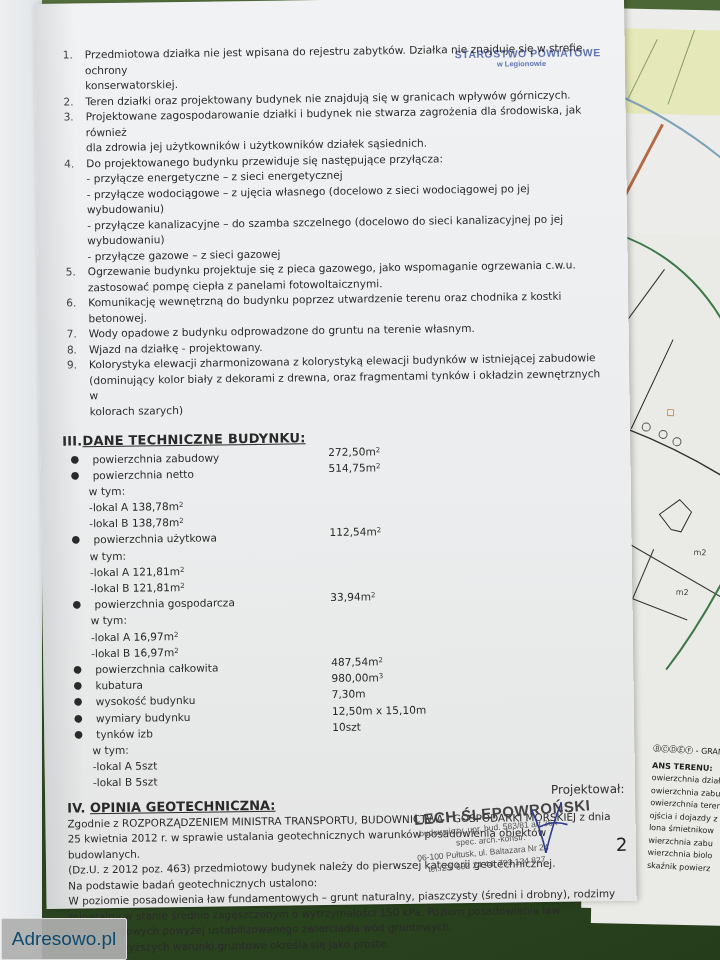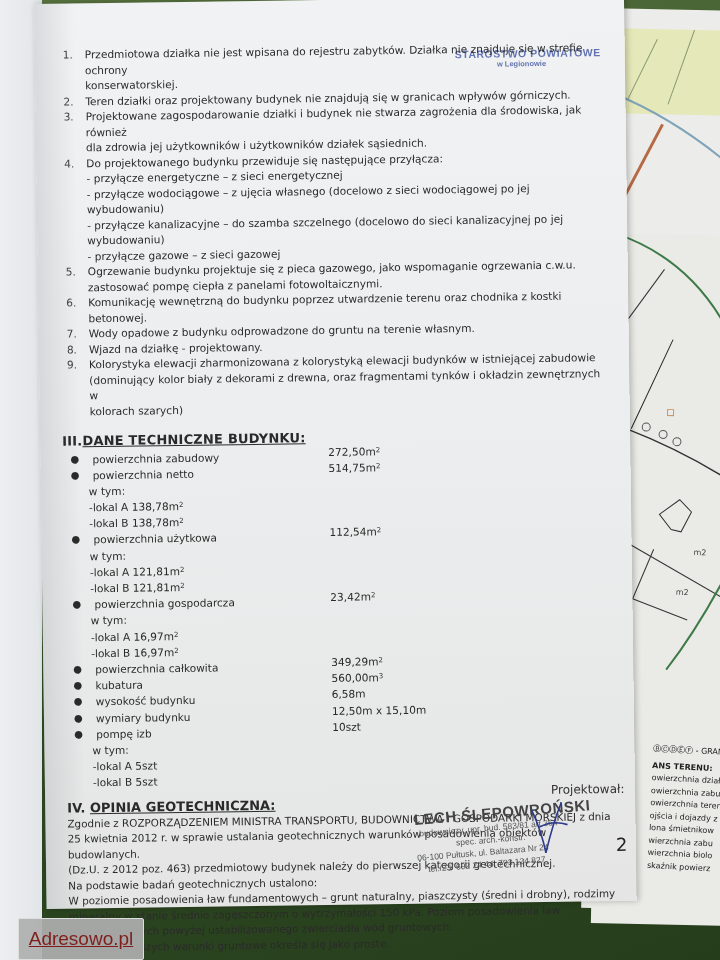--- a/index.html
+++ b/index.html
@@ -61,24 +61,24 @@
   .stamp .name { font-size:15px; font-weight:bold; letter-spacing:0.5px; color:#444; }
   .stamp .l { font-size:8.5px; line-height:12px; color:#555; }
   .page-num { position:absolute; left:570px; top:838px; font-size:18px; color:#222; }
 
   .office-stamp { position:absolute; left:420px; top:50px; color:#4a5fa8; font-family:"Liberation Sans", sans-serif; font-weight:bold; opacity:0.85; }
   .office-stamp .t1 { font-size:10.5px; letter-spacing:0.5px; }
   .office-stamp .t2 { font-size:7.5px; margin-left:42px; }
   .signature { position:absolute; left:480px; top:800px; width:48px; height:60px; }
 
   .watermark {
-    position:absolute; left:18px; top:918px; width:124px; height:40px;
+    position:absolute; left:1px; top:918px; width:124px; height:40px;
     background:rgba(175,175,175,0.92); border:1px solid #ddd; border-radius:2px;
-    color:#7f1d1d; font-family:"Liberation Sans", sans-serif; font-size:19px;
-    display:flex; align-items:center; justify-content:center;text-decoration:underline;
+    color:#0c4a6e; font-family:"Liberation Sans", sans-serif; font-size:19px;
+    display:flex; align-items:center; justify-content:center;
   }
 </style>
 </head>
 <body>
 
 <div class="table-bg"></div>
 <div class="left-sheet"></div>
 
 <div class="map-page">
   <div class="map-yellow"></div>
@@ -210,54 +210,54 @@
         </div>
       <div class="trow sub-row">
           <span class="lbl"><span>-lokal A    121,81m</span><sup>2</sup></span>
         </div>
       <div class="trow sub-row">
           <span class="lbl"><span>-lokal B    121,81m</span><sup>2</sup></span>
         </div>
       <div class="trow">
           <span class="bullet">●</span>
           <span class="lbl">powierzchnia gospodarcza</span>
-          <span class="val"><span>23,42m</span><sup>2</sup></span>
+          <span class="val"><span>33,94m</span><sup>2</sup></span>
         </div>
       <div class="trow sub-row">
           <span class="lbl">w tym:</span>
         </div>
       <div class="trow sub-row">
           <span class="lbl"><span>-lokal A   16,97m</span><sup>2</sup></span>
         </div>
       <div class="trow sub-row">
           <span class="lbl"><span>-lokal B   16,97m</span><sup>2</sup></span>
         </div>
       <div class="trow">
           <span class="bullet">●</span>
           <span class="lbl">powierzchnia całkowita</span>
-          <span class="val"><span>349,29m</span><sup>2</sup></span>
+          <span class="val"><span>487,54m</span><sup>2</sup></span>
         </div>
       <div class="trow">
           <span class="bullet">●</span>
           <span class="lbl">kubatura</span>
-          <span class="val"><span>560,00m</span><sup>3</sup></span>
+          <span class="val"><span>980,00m</span><sup>3</sup></span>
         </div>
       <div class="trow">
           <span class="bullet">●</span>
           <span class="lbl">wysokość budynku</span>
-          <span class="val">6,58m</span>
+          <span class="val">7,30m</span>
         </div>
       <div class="trow">
           <span class="bullet">●</span>
           <span class="lbl">wymiary budynku</span>
           <span class="val">12,50m x 15,10m</span>
         </div>
       <div class="trow">
           <span class="bullet">●</span>
-          <span class="lbl">pompę izb</span>
+          <span class="lbl">tynków izb</span>
           <span class="val">10szt</span>
         </div>
       <div class="trow sub-row">
           <span class="lbl">w tym:</span>
         </div>
       <div class="trow sub-row">
           <span class="lbl">-lokal A   5szt</span>
         </div>
       <div class="trow sub-row">
           <span class="lbl">-lokal B   5szt</span>

